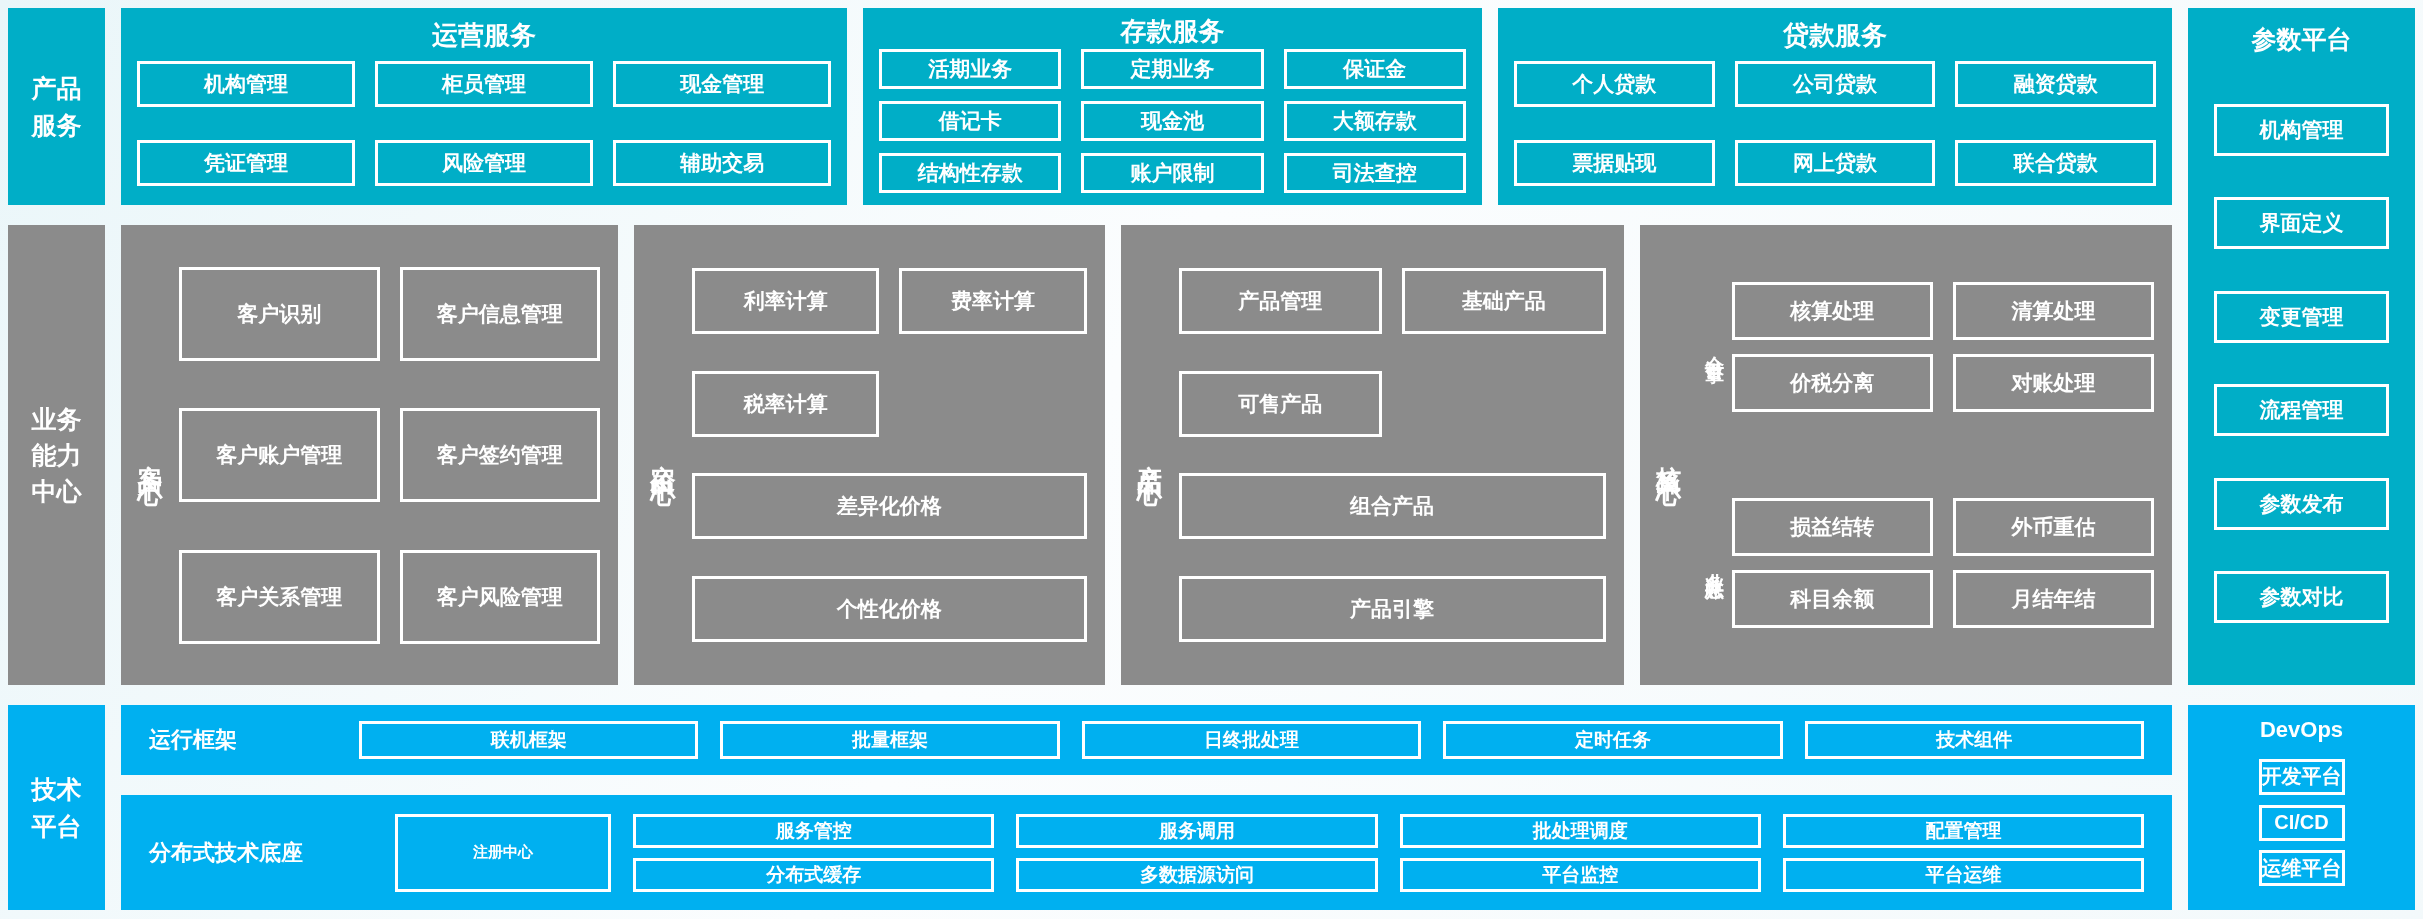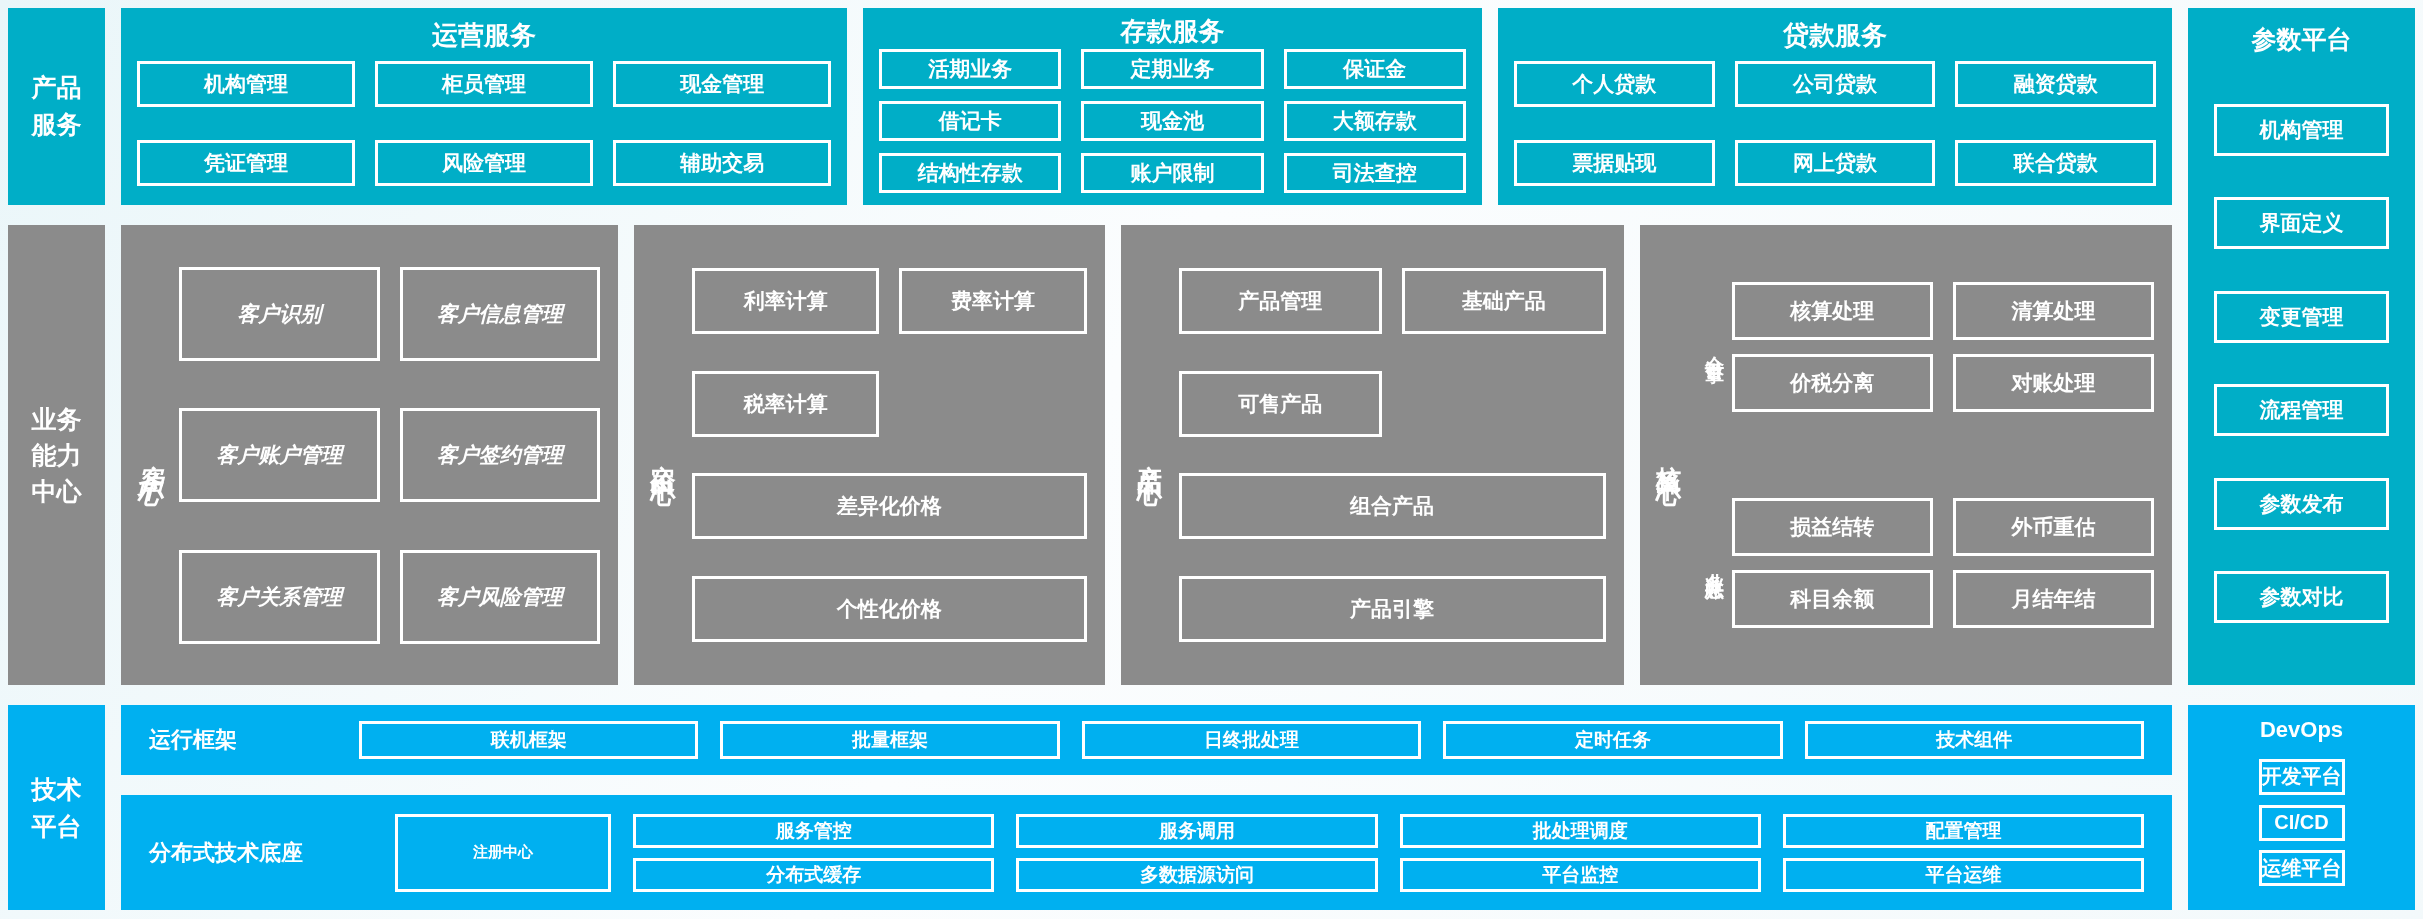--- a/index.html
+++ b/index.html
@@ -9,21 +9,21 @@
   .page {
     position: relative;
     width: 2423px; height: 919px;
     background: linear-gradient(120deg, #eaf6f9 0%, #fbfdfe 45%, #f3f9fb 100%);
     display: flex; gap: 16px;
     padding: 8px 8px 9px 8px;
     color: #fff;
   }
 
   
-  .teal { background: #00AEC7; font-family: Liberation Serif, serif; }
+  .teal { background: #00AEC7; }
   .gray { background: #8B8B8B; }
   .blue { background: #00B0F0; align-items: center; }
 
   
   .rail-left { width: 97px; flex: 0 0 97px; display: flex; flex-direction: column; gap: 20px; }
   .rail-block {
     display: flex; align-items: center; justify-content: center;
     font-weight: bold; font-size: 25px; line-height: 1.45;
     text-align: center; white-space: pre-line;
   }
@@ -153,21 +153,21 @@
           <div class="box">公司贷款</div>
           <div class="box">融资贷款</div>
           <div class="box">票据贴现</div>
           <div class="box">网上贷款</div>
           <div class="box">联合贷款</div>
         </div>
       </section>
     </div>
 
     <div class="mid-row">
-      <section class="msec gray" style="flex:479 1 0;font-style:italic;">
+      <section class="msec gray" style="flex:479 1 0;">
         <div class="v-label">客户中心</div>
         <div class="mgrid mrows3">
           <div class="box">客户识别</div>
           <div class="box">客户信息管理</div>
           <div class="box">客户账户管理</div>
           <div class="box">客户签约管理</div>
           <div class="box">客户关系管理</div>
           <div class="box">客户风险管理</div>
         </div>
       </section>

